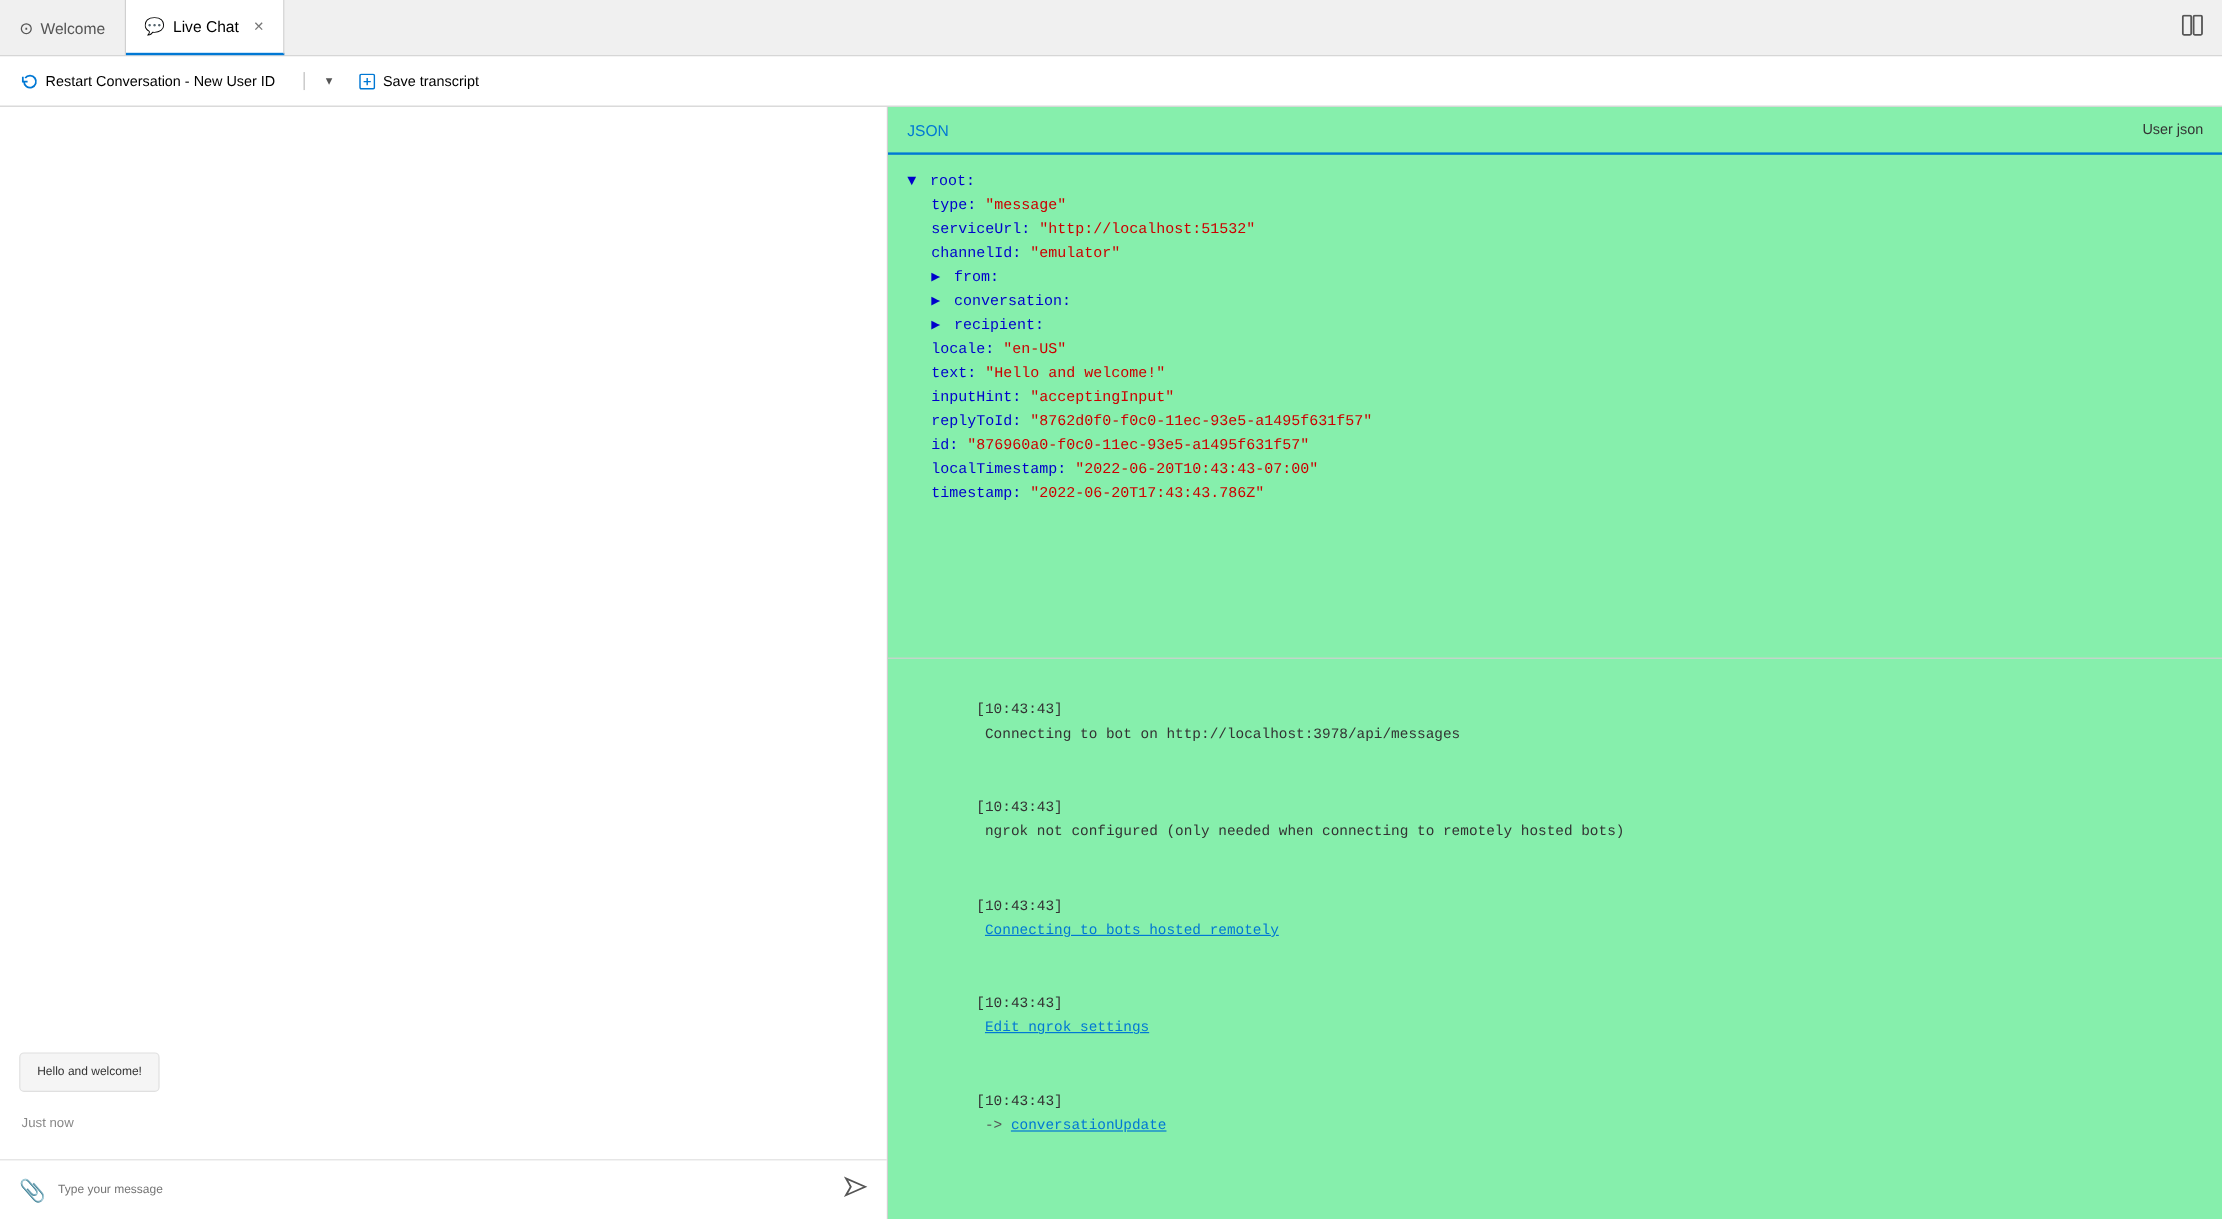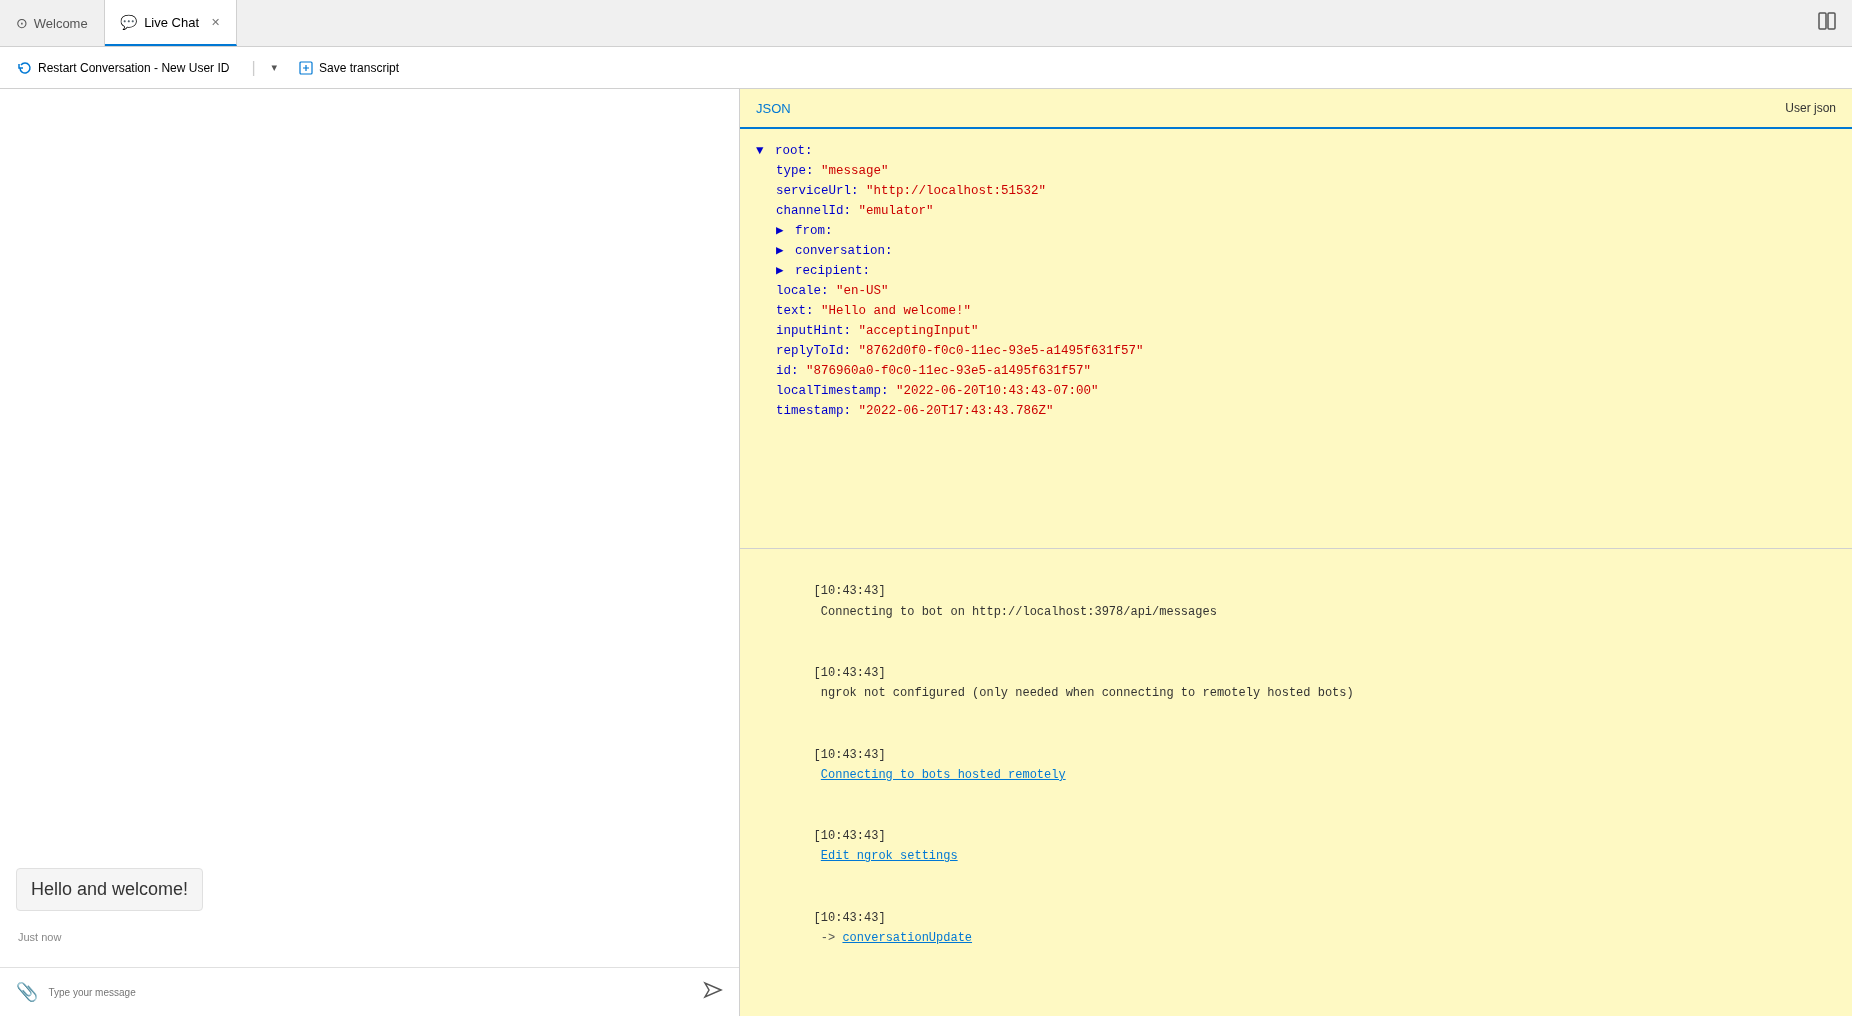--- a/index.html
+++ b/index.html
@@ -107,21 +107,21 @@
       display: flex;
       flex-direction: column;
       align-items: flex-start;
       margin-bottom: 8px;
     }
     .message-bubble {
       background: #f5f5f5;
       border: 1px solid #e0e0e0;
       border-radius: 4px;
       padding: 10px 14px;
-      font-size: 18px;
+      font-size: 10px;
       color: #333;
       max-width: 80%;
     }
     .message-time {
       font-size: 11px;
       color: #888;
       margin-top: 20px;
       padding-left: 2px;
     }
     .chat-input-area {
@@ -147,21 +147,21 @@
       font-size: 16px;
       color: #555;
       cursor: pointer;
     }
 
     
     .right-panel {
       flex: 1;
       display: flex;
       flex-direction: column;
-      background: #fef9c3;
+      background: #86efac;
       justify-content: center;
     }
 
     
     .json-panel {
       height: 460px;
       border-bottom: 1px solid #d0d0d0;
       display: flex;
       flex-direction: column;
       overflow: hidden;

